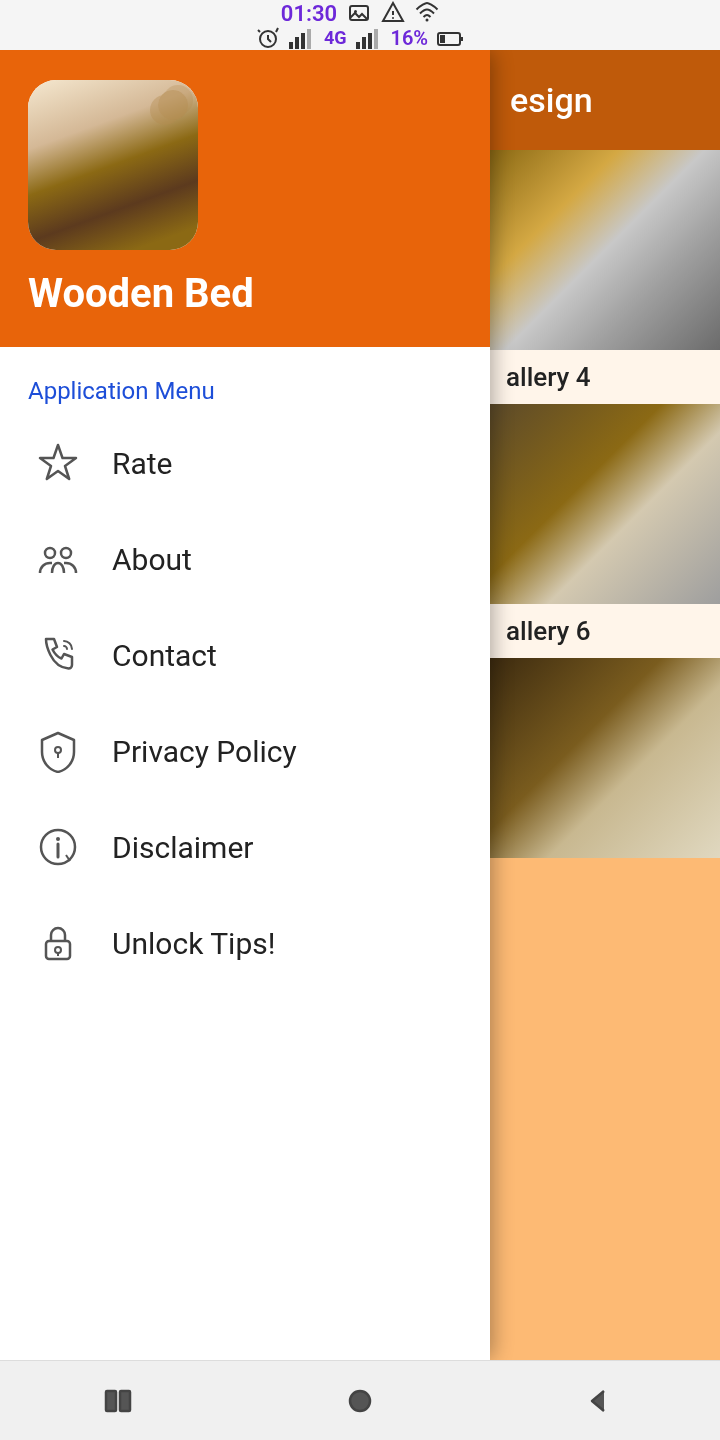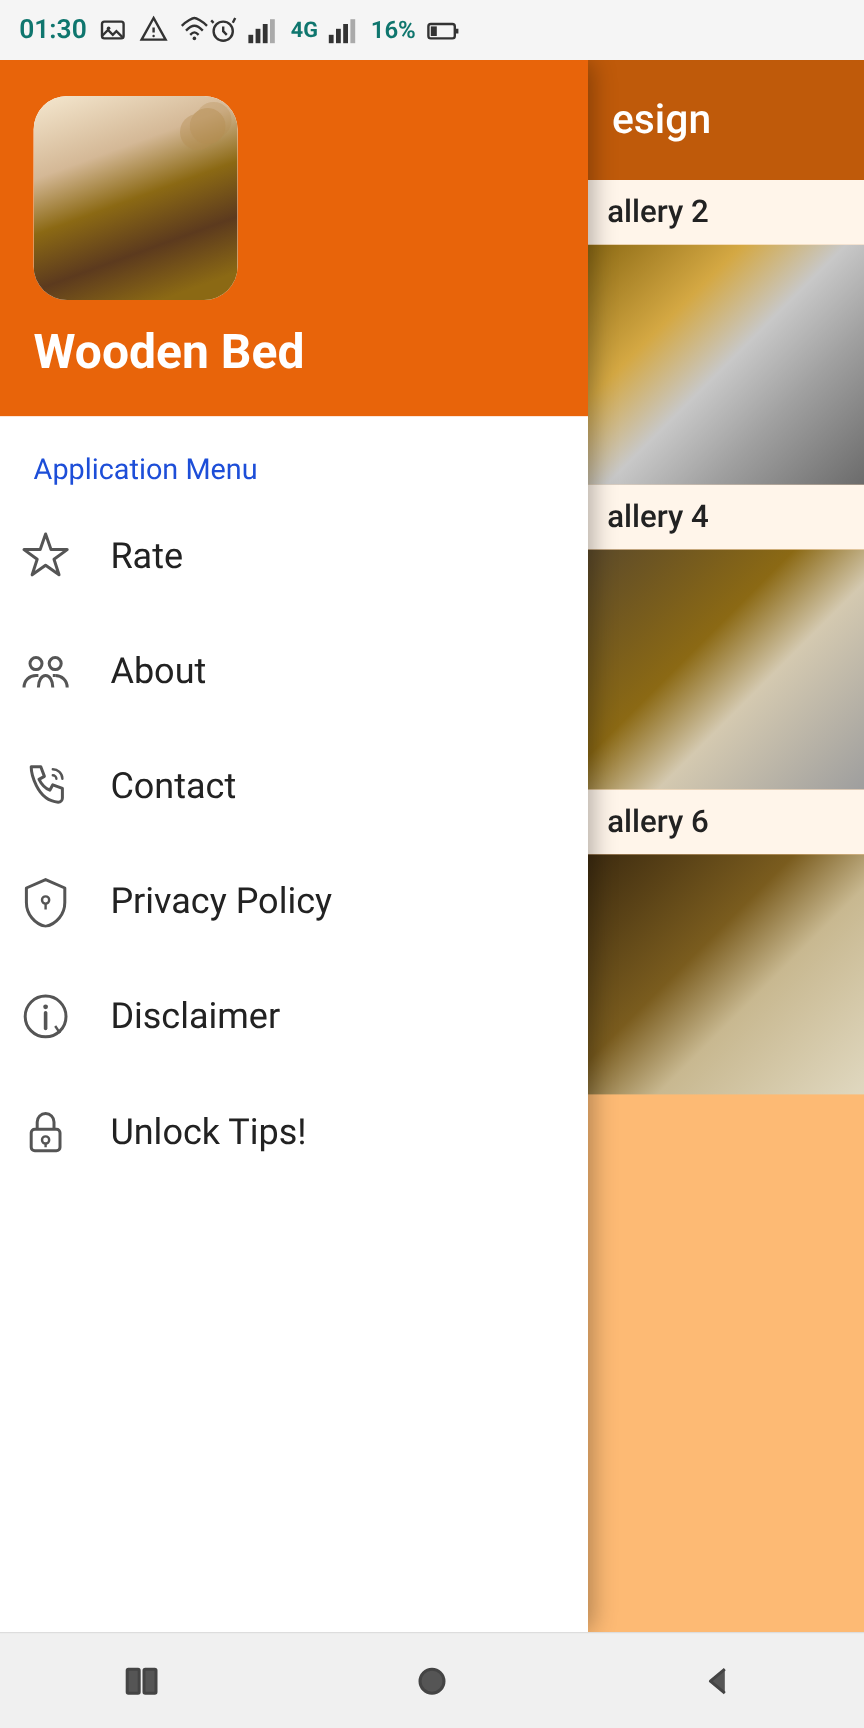--- a/index.html
+++ b/index.html
@@ -14,27 +14,28 @@
       overflow: hidden;
     }
 
     
     .status-bar {
       width: 100%;
       height: 50px;
       background: #f5f5f5;
       display: flex;
       align-items: center;
-      justify-content: flex-start;
+      justify-content: center;
       padding: 0 16px;
       font-size: 22px;
       font-weight: 600;
-      color: #0f766e;
+      color: #6d28d9;
       position: relative;
       z-index: 100;
+      flex-direction: column;
     }
 
     .status-left {
       display: flex;
       align-items: center;
       gap: 10px;
     }
 
     .status-right {
       display: flex;
@@ -181,21 +182,21 @@
     .menu-section-label {
       color: #1d4ed8;
       font-size: 24px;
       padding: 20px 28px 10px 28px;
       font-weight: 400;
     }
 
     .menu-item {
       display: flex;
       align-items: center;
-      padding: 22px 12px;
+      padding: 22px 32px;
       cursor: pointer;
       gap: 28px;
     }
 
     .menu-item-icon {
       width: 52px;
       height: 52px;
       display: flex;
       align-items: center;
       justify-content: center;
@@ -288,21 +289,20 @@
       </svg>
   </div>
 </div>
 
 <div class="app-background">
   <div class="app-header-partial">
     <span class="app-header-partial-title">esign</span>
   </div>
 
   <div class="gallery-item">
-    <div class="gallery-label">allery 2</div>
     <div class="gallery-image bed-img-1"></div>
   </div>
 
   <div class="gallery-item">
     <div class="gallery-label">allery 4</div>
     <div class="gallery-image bed-img-2"></div>
   </div>
 
   <div class="gallery-item">
     <div class="gallery-label">allery 6</div>

